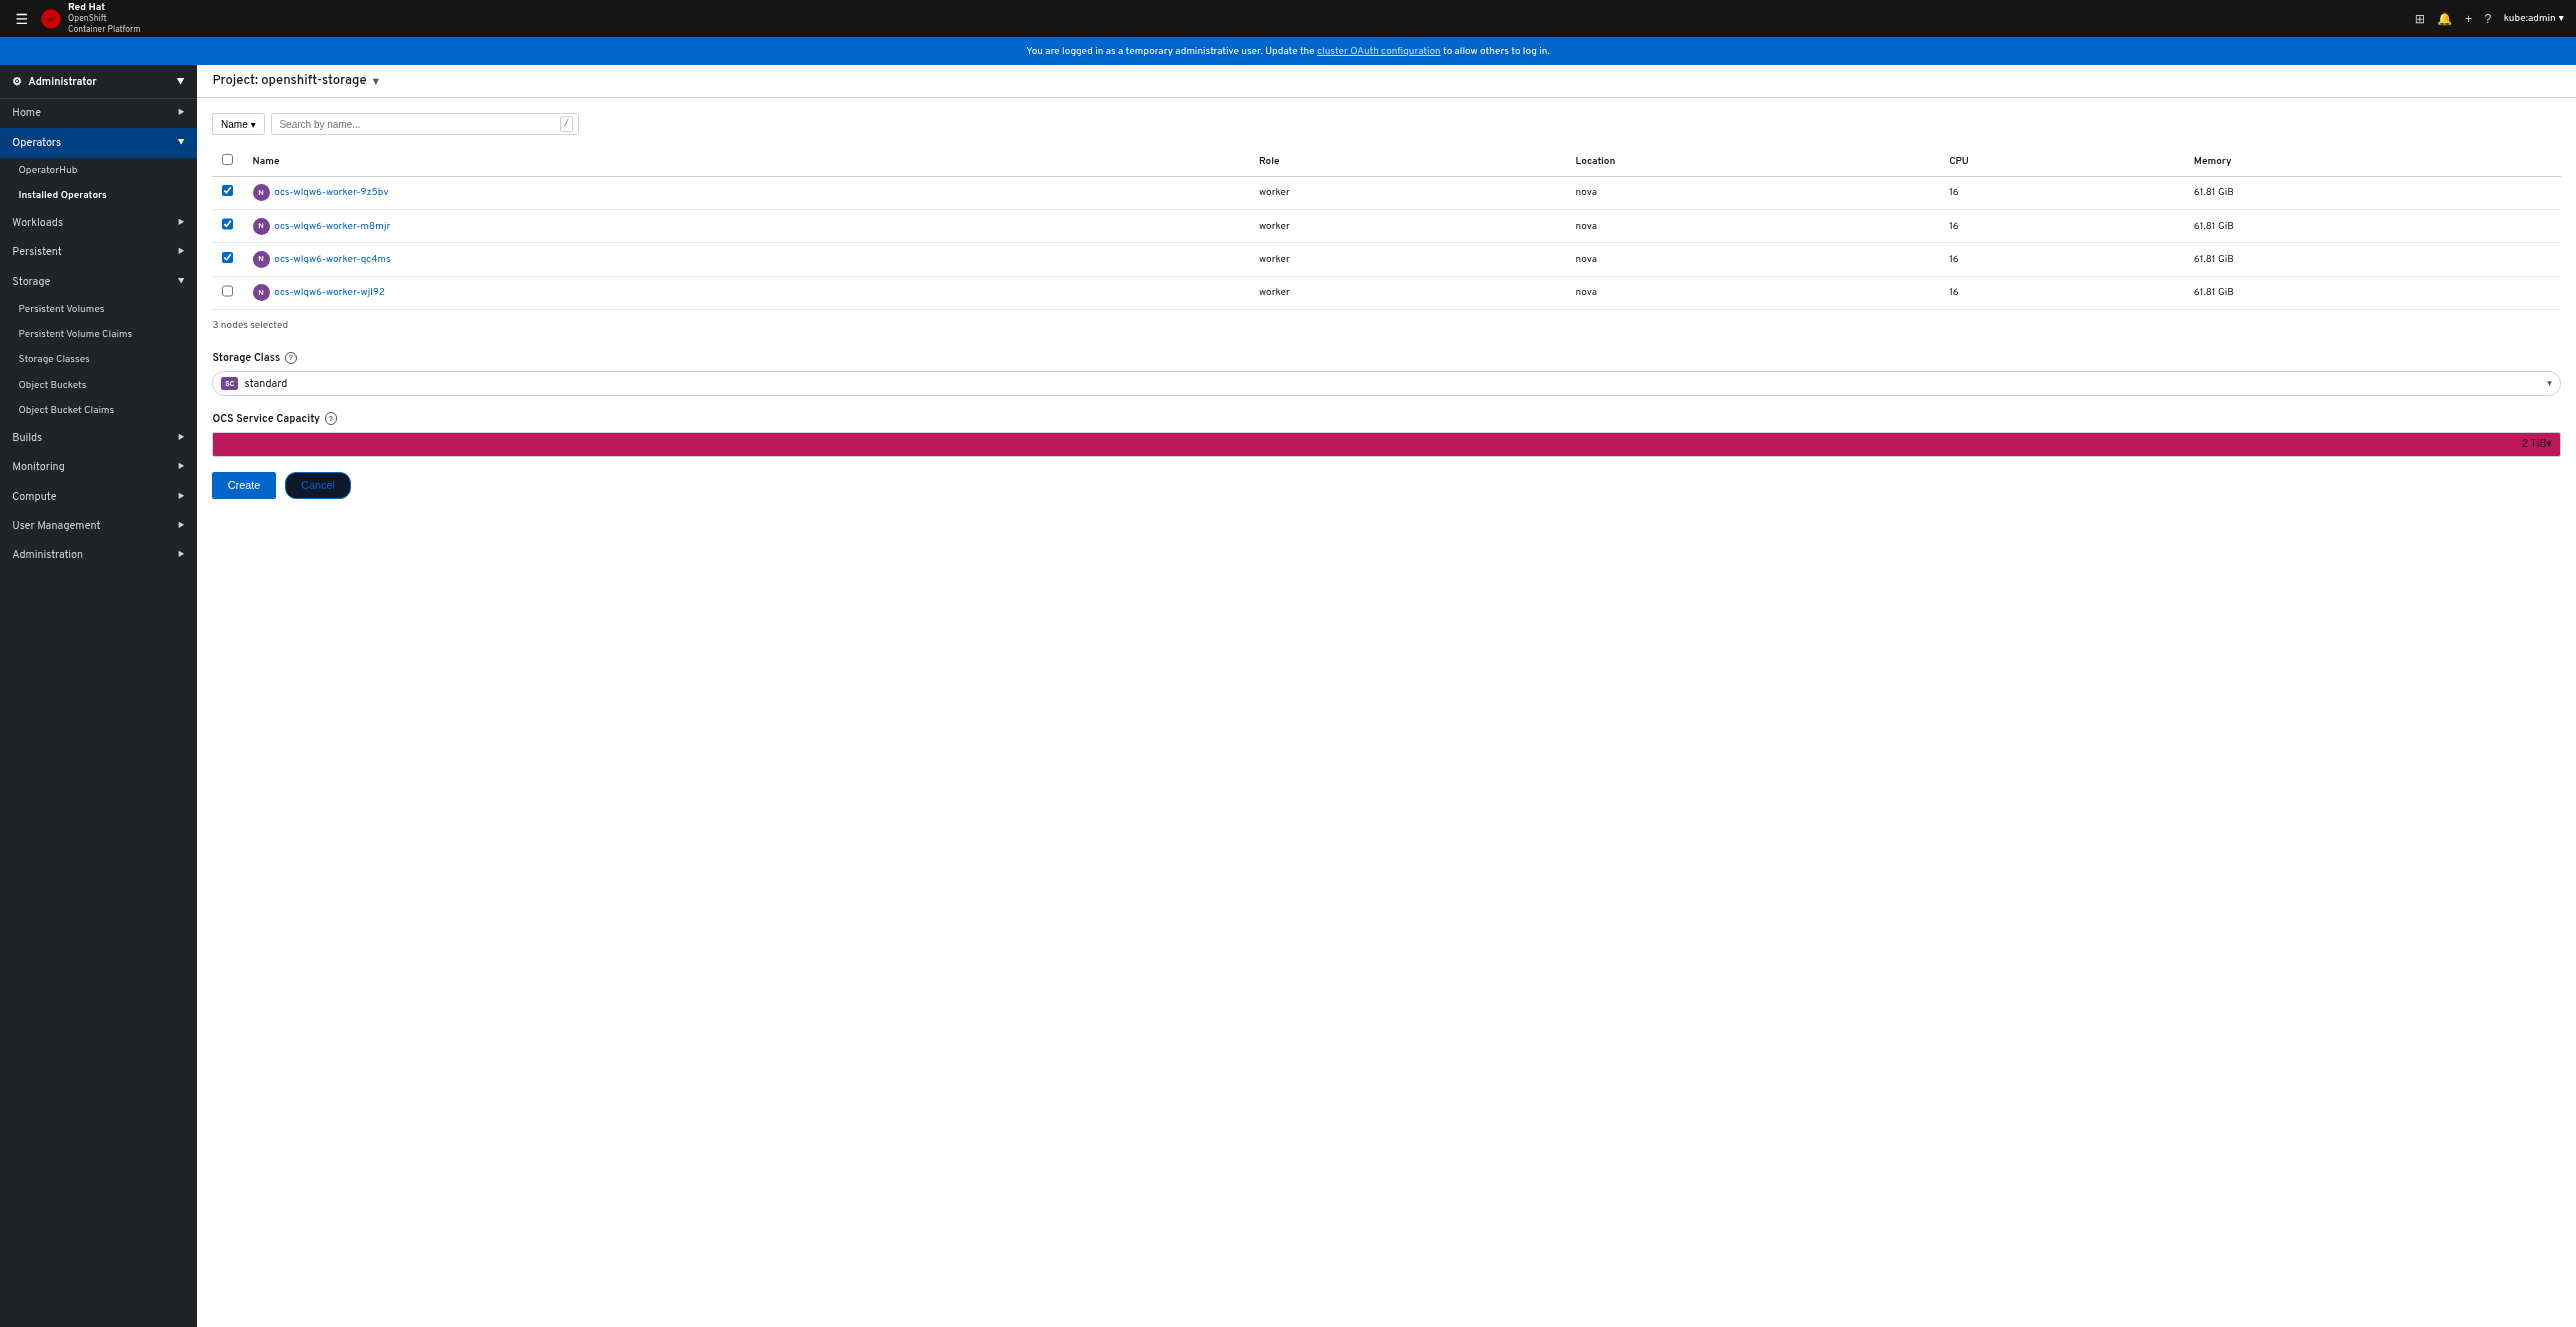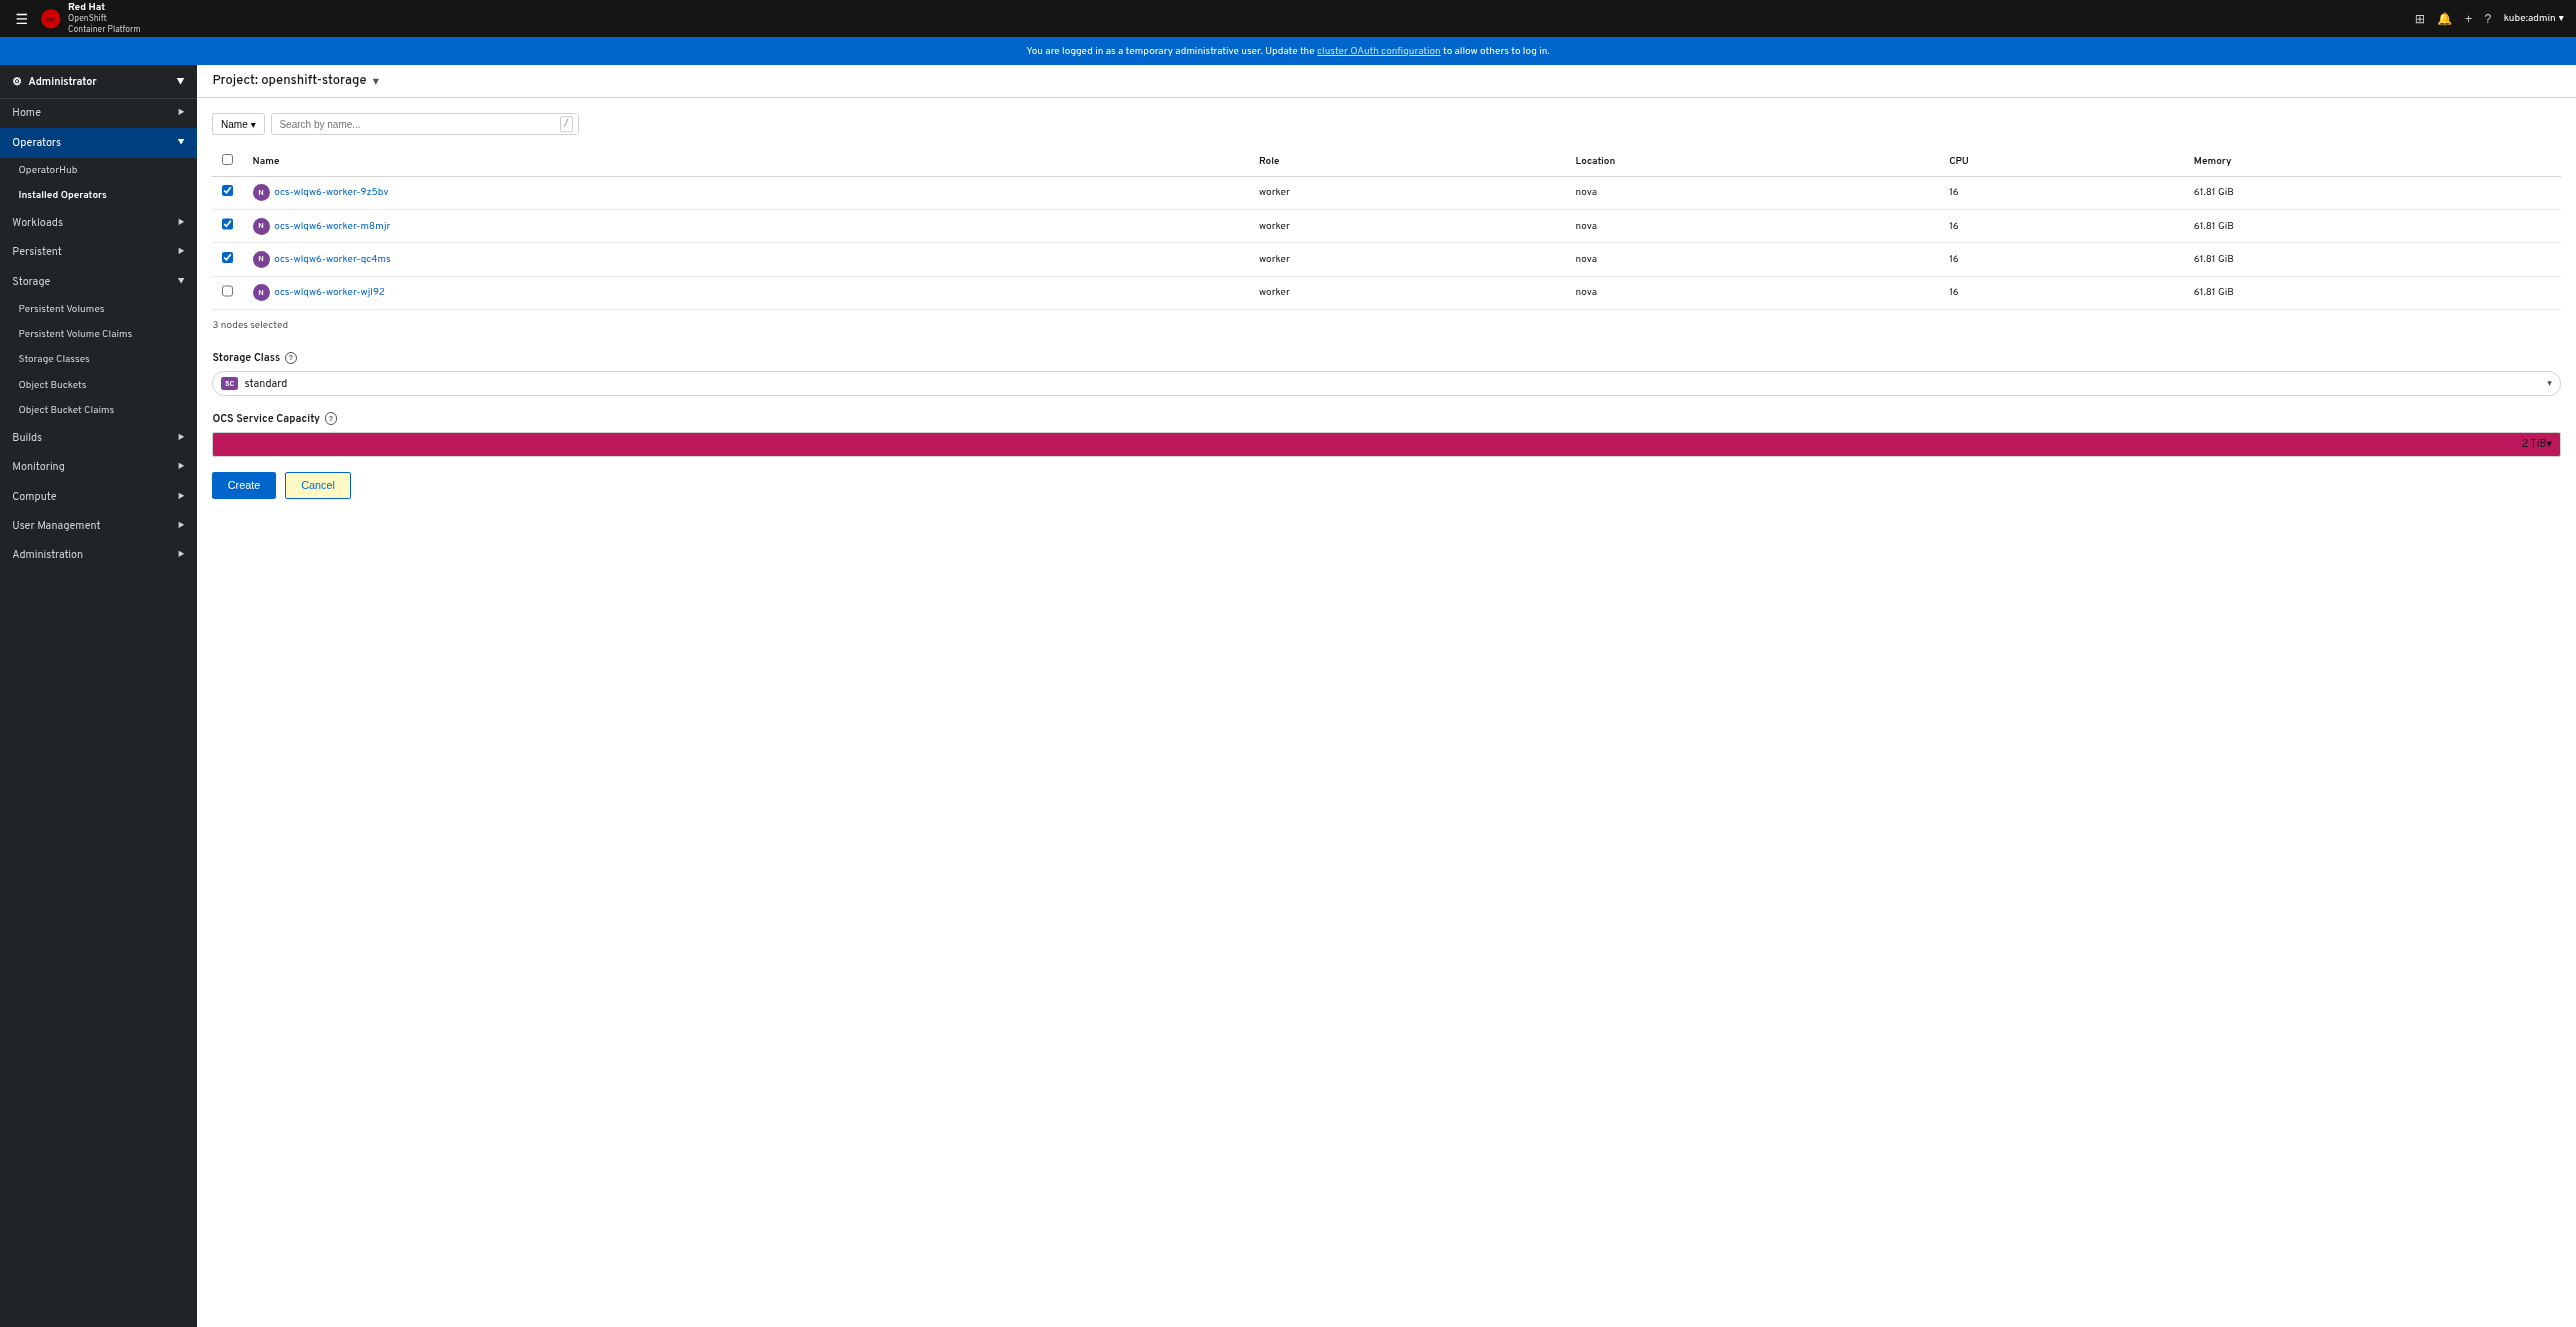--- a/index.html
+++ b/index.html
@@ -67,21 +67,21 @@
     .form-label { font-size: 10.8px; font-weight: 600; margin-bottom: 6.2px; display: flex; align-items: center; gap: 4.6px; }
     .help-icon { display: inline-flex; align-items: center; justify-content: center; width: 12.3px; height: 12.3px; border-radius: 50%; border: 0.8px solid #555; color: #555; font-size: 7.7px; cursor: pointer; }
     .storage-class-select { display: flex; align-items: center; border: 0.8px solid #d2d2d2; border-radius: 12px; padding: 4.6px 7.7px; background: #fff; cursor: pointer; min-width: 154px; gap: 6.2px; }
     .sc-badge { background: #7b4397; color: #fff; font-size: 7.7px; font-weight: 700; padding: 1.5px 3.8px; border-radius: 2.3px; }
     .select-arrow { margin-left: auto; color: #555; font-size: 9.2px; }
     .capacity-select { display: flex; align-items: center; border: 0.8px solid #d2d2d2; border-radius: 2.3px; padding: 4.6px 7.7px; background: #be185d; cursor: pointer; min-width: 154px; justify-content: flex-end; }
 
     
     .btn-row { display: flex; gap: 9.2px; margin-top: 15.4px; }
     .btn-primary { background: #0066cc; color: #fff; border: none; padding: 6.2px 15.4px; border-radius: 2.3px; cursor: pointer; font-size: 10.8px; font-weight: 500; }
-    .btn-secondary { background: #fef9c3; color: #0066cc; border: 0.8px solid #0066cc; padding: 6.2px 15.4px; border-radius: 2px; cursor: pointer; font-size: 10.8px; font-weight: 500; }
+    .btn-secondary { background: #0f172a; color: #0066cc; border: 0.8px solid #0066cc; padding: 6.2px 15.4px; border-radius: 11px; cursor: pointer; font-size: 10.8px; font-weight: 500; }
 
     
     .sidebar::-webkit-scrollbar { width: 4.6px; }
     .sidebar::-webkit-scrollbar-thumb { background: #444; border-radius: 2.3px; }
     .content::-webkit-scrollbar { width: 4.6px; }
     .content::-webkit-scrollbar-thumb { background: #ccc; border-radius: 2.3px; }
   </style>
 </head>
 <body>
 

